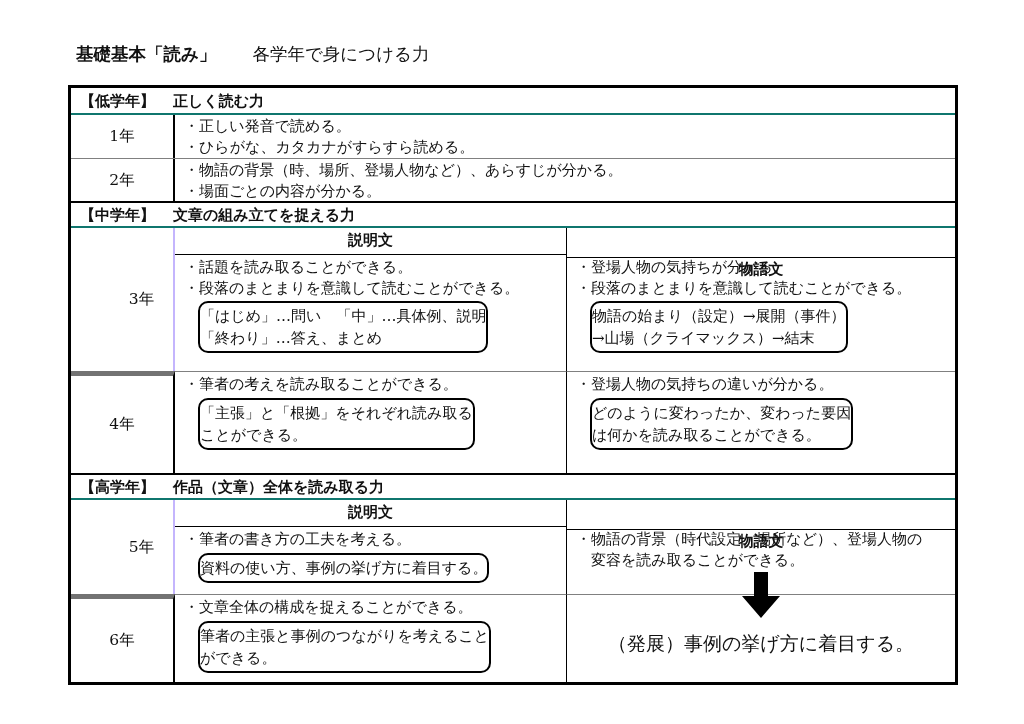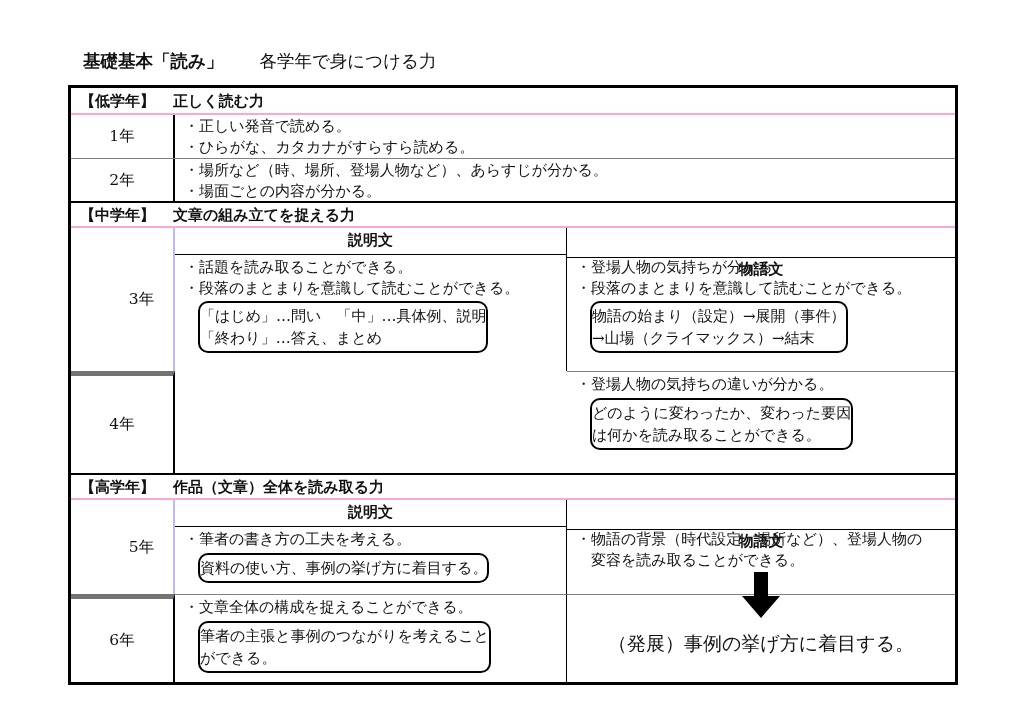--- a/index.html
+++ b/index.html
@@ -3,30 +3,30 @@
 <meta charset="utf-8">
 <style>
   html,body { margin:0; padding:0; background:#ffffff; }
   body {
     width:1024px; height:724px; overflow:hidden;
     font-family:"DejaVu Serif","Liberation Serif",serif;
     color:#111111;
   }
   .page { position:relative; width:1024px; height:724px; background:#ffffff; }
 
-  .doc-title { position:absolute; left:68px; top:34px; margin:15px; font-size:17.5px; font-weight:normal; white-space:nowrap; }
+  .doc-title { position:absolute; left:68px; top:34px; margin:8px; font-size:17.5px; font-weight:normal; white-space:nowrap; }
   .doc-title .t-main { font-family:"DejaVu Sans","Liberation Sans",sans-serif; font-weight:bold; }
   .doc-title .t-sub { margin-left:36px; }
 
   .table { position:absolute; left:68px; top:85px; width:890px; border:3px solid #000; box-sizing:border-box; background:#fff; }
 
   .sec-header {
     height:27px; box-sizing:border-box; padding:2px 9px 0 9px;
     font-family:"DejaVu Sans","Liberation Sans",sans-serif; font-weight:bold; font-size:15px;
-    display:flex; align-items:center; border-bottom:2px solid #f9a8d4;
+    display:flex; align-items:center; border-bottom:2px solid #0f766e;
   }
   .sec-header.mid, .sec-header.up { border-top:2.5px solid #000; }
   .sec-title { margin-left:18px; }
 
   
   .lrow { display:flex; height:43px; box-sizing:border-box; }
   .lrow + .lrow { border-top:1px solid #808080; }
   .grade-cell {
     width:104px; flex:0 0 104px; box-sizing:border-box; border-right:2px solid #000;
     display:flex; align-items:center; justify-content:center; font-size:15.5px;
@@ -83,21 +83,21 @@
     <div class="lrow">
       <div class="grade-cell">1年</div>
       <div class="content-cell">
         <p class="bullet">・正しい発音で読める。</p>
         <p class="bullet">・ひらがな、カタカナがすらすら読める。</p>
       </div>
     </div>
     <div class="lrow">
       <div class="grade-cell">2年</div>
       <div class="content-cell">
-        <p class="bullet">・場所など（時、場所、登場人物など）、あらすじが分かる。</p>
+        <p class="bullet">・物語の背景（時、場所、登場人物など）、あらすじが分かる。</p>
         <p class="bullet">・場面ごとの内容が分かる。</p>
       </div>
     </div>
 
     <div class="sec-header mid">
       <span>【中学年】</span>
       <span class="sec-title">文章の組み立てを捉える力</span>
     </div>
     <div class="grid mid">
       <div class="gc label-merged">3年</div>
@@ -111,20 +111,25 @@
 「終わり」…答え、まとめ</div>
       </div>
       <div class="gc cell nar r2">
         <p class="bullet">・登場人物の気持ちが分かる。</p>
         <p class="bullet">・段落のまとまりを意識して読むことができる。</p>
         <div class="callout">物語の始まり（設定）→展開（事件）
 →山場（クライマックス）→結末</div>
       </div>
 
       <div class="gc label-last">4年</div>
+      <div class="gc cell exp r3">
+        <p class="bullet">・筆者の考えを読み取ることができる。</p>
+        <div class="callout">「主張」と「根拠」をそれぞれ読み取る
+ことができる。</div>
+      </div>
       <div class="gc cell nar r3">
         <p class="bullet">・登場人物の気持ちの違いが分かる。</p>
         <div class="callout">どのように変わったか、変わった要因
 は何かを読み取ることができる。</div>
       </div>
     </div>
 
     <div class="sec-header up">
       <span>【高学年】</span>
       <span class="sec-title">作品（文章）全体を読み取る力</span>

